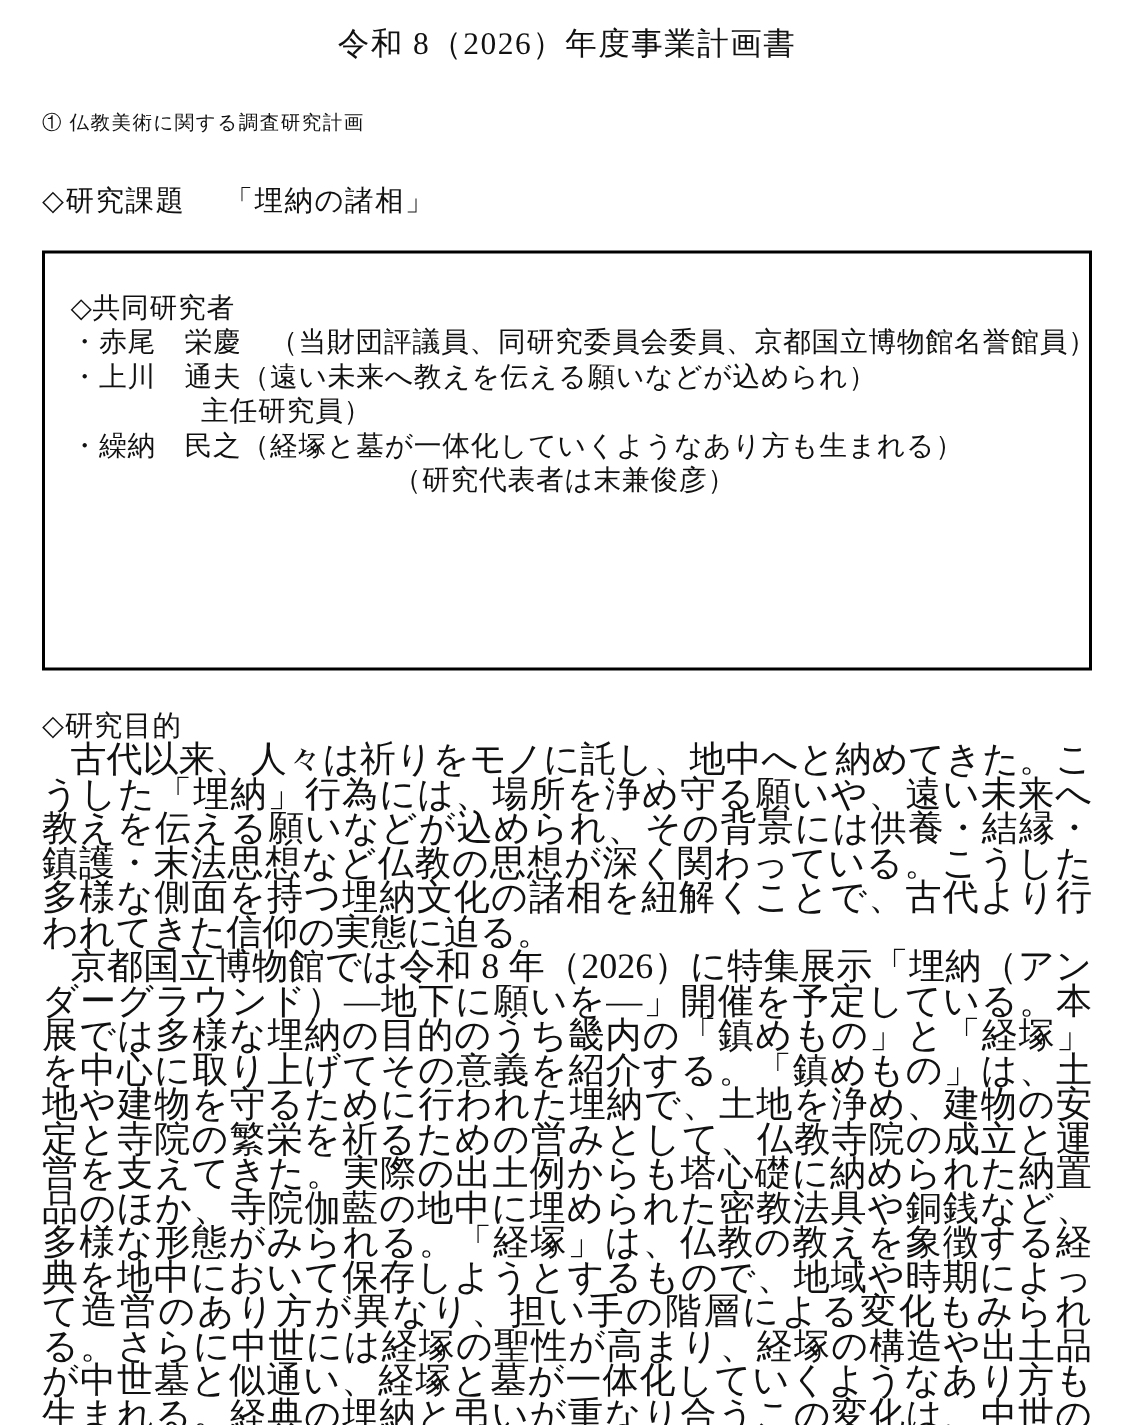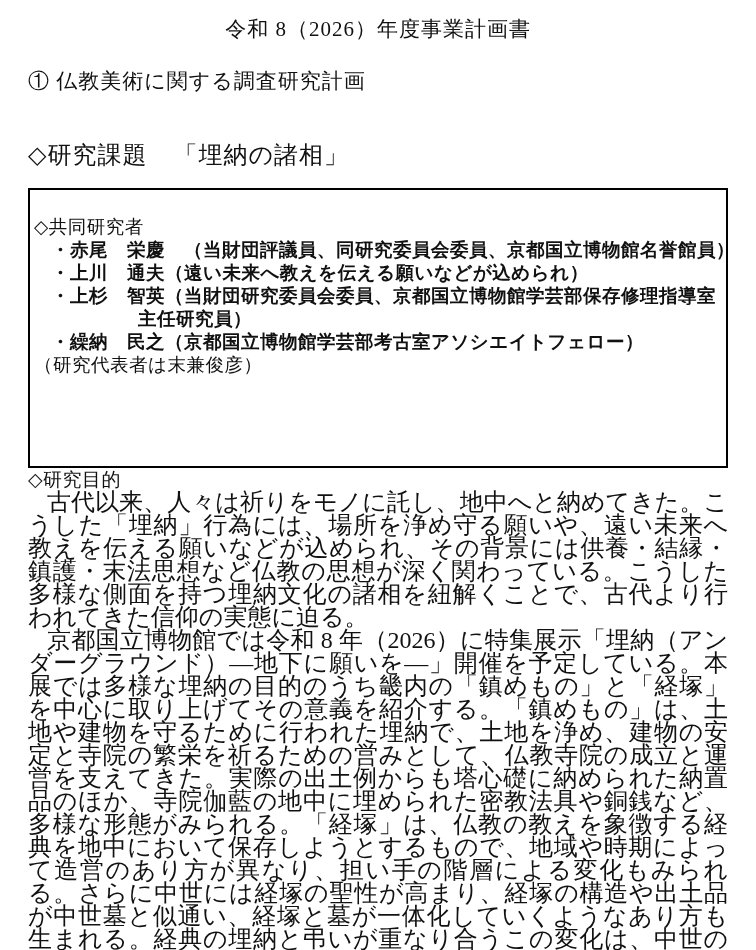--- a/index.html
+++ b/index.html
@@ -23,63 +23,62 @@
   .doc-title {
     margin: 0;
     font-size: 21px;
     line-height: 27px;
     font-weight: normal;
     text-align: center;
     letter-spacing: 1px;
   }
   .section-heading {
     margin-top: 27px;
-    font-size: 21px;
+    font-size: 13px;
     line-height: 23px;
     letter-spacing: 1px;
   }
   .topic-line {
-    margin-top: 51px;
-    font-size: 24px;
+    margin-top: 30px;
+    font-size: 19px;
     line-height: 23px;
     letter-spacing: 1px;
   }
   .topic-value {
     margin-left: 26px;
   }
   .collab-box {
     box-sizing: border-box;
     margin-top: 21px;
     height: 280px;
     border: 2px solid #000000;
-    padding: 26px 8px 0 4px;
+    padding: 26px 8px 0 17px;
     font-size: 18.5px;
     line-height: 23px;
   }
   .box-heading {
     letter-spacing: 0.5px;
   }
   .researchers {
-    margin-left: 17px;
-    font-weight: bold;
   }
   .researcher {
     white-space: nowrap;
     letter-spacing: 0.5px;
   }
   .researcher .continuation {
     display: block;
     margin-left: 87px;
   }
   .rep-note {
-    text-align: left;
+    text-align: center;
     padding-right: 12px;
     letter-spacing: 0.5px;
   }
   .purpose-heading {
+    margin-top: 26px;
     font-size: 19px;
     line-height: 23px;
     letter-spacing: 0.5px;
   }
   .para {
     margin: 0;
     font-size: 24px;
     line-height: 23px;
     text-align: justify;
     text-indent: 19px;
@@ -98,24 +97,23 @@
     <span>◇研究課題</span><span class="topic-value">「埋納の諸相」</span>
   </div>
 
   <div class="collab-box">
     <div class="box-heading">◇共同研究者</div>
 
     <div class="researchers">
       <div class="researcher">・赤尾　栄慶　（当財団評議員、同研究委員会委員、京都国立博物館名誉館員）</div>
       <div class="researcher">・上川　通夫（遠い未来へ教えを伝える願いなどが込められ）</div>
       <div class="researcher">
-        <span>・上杉　智英（当財団研究委員会委員、京都国立博物館学芸部保存修理指導室</span>
         <span class="continuation">主任研究員）</span>
       </div>
-      <div class="researcher">・繰納　民之（京都国立博物館学芸部考古室アソシエイトフェロー）</div>
+      <div class="researcher">・繰納　民之（経塚と墓が一体化していくようなあり方も生まれる）</div>
     </div>
 
     <div class="rep-note">（研究代表者は末兼俊彦）</div>
   </div>
 
   <div class="purpose-heading">◇研究目的</div>
 
   <p class="para">古代以来、人々は祈りをモノに託し、地中へと納めてきた。こうした「埋納」行為には、場所を浄め守る願いや、遠い未来へ教えを伝える願いなどが込められ、その背景には供養・結縁・鎮護・末法思想など仏教の思想が深く関わっている。こうした多様な側面を持つ埋納文化の諸相を紐解くことで、古代より行われてきた信仰の実態に迫る。</p>
 
   <p class="para">京都国立博物館では令和 8 年（2026）に特集展示「埋納（アンダーグラウンド）―地下に願いを―」開催を予定している。本展では多様な埋納の目的のうち畿内の「鎮めもの」と「経塚」を中心に取り上げてその意義を紹介する。「鎮めもの」は、土地や建物を守るために行われた埋納で、土地を浄め、建物の安定と寺院の繁栄を祈るための営みとして、仏教寺院の成立と運営を支えてきた。実際の出土例からも塔心礎に納められた納置品のほか、寺院伽藍の地中に埋められた密教法具や銅銭など、多様な形態がみられる。「経塚」は、仏教の教えを象徴する経典を地中において保存しようとするもので、地域や時期によって造営のあり方が異なり、担い手の階層による変化もみられる。さらに中世には経塚の聖性が高まり、経塚の構造や出土品が中世墓と似通い、経塚と墓が一体化していくようなあり方も生まれる。経典の埋納と弔いが重なり合うこの変化は、中世の信仰世界の広がりを示していると言えよう。これら仏教的な思想を母体としつつ、我が国古来の信仰とも結びつく埋納の諸相を探る試みは仏教美術研究全般の発展に貢献するものと考える。</p>

